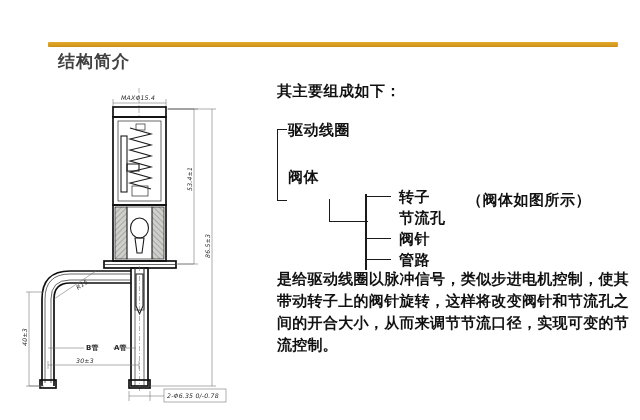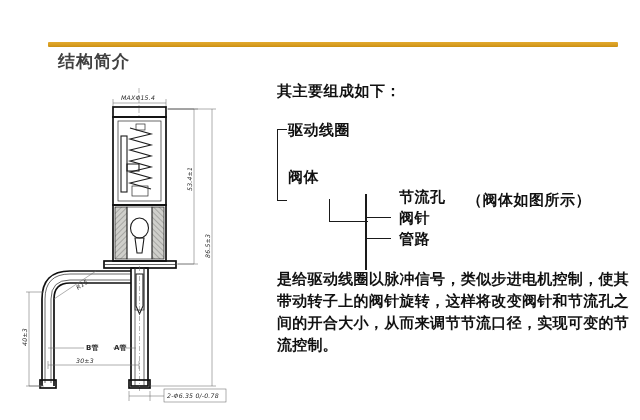--- a/index.html
+++ b/index.html
@@ -317,20 +317,24 @@
 
     <span class="outer-item coil">驱动线圈</span>
 
     <span class="outer-item body">阀体</span>
 
     <span class="connector"></span>
 
     <div class="inner-group">
       <span class="inner-bracket"></span>
 
+      <div class="inner-row">
+        <span class="tick"></span>
+        <span>转子</span>
+      </div>
       <div class="inner-row no-tick">
         <span class="tick"></span>
         <span>节流孔</span>
       </div>
       <div class="inner-row">
         <span class="tick"></span>
         <span>阀针</span>
       </div>
       <div class="inner-row">
         <span class="tick"></span>

